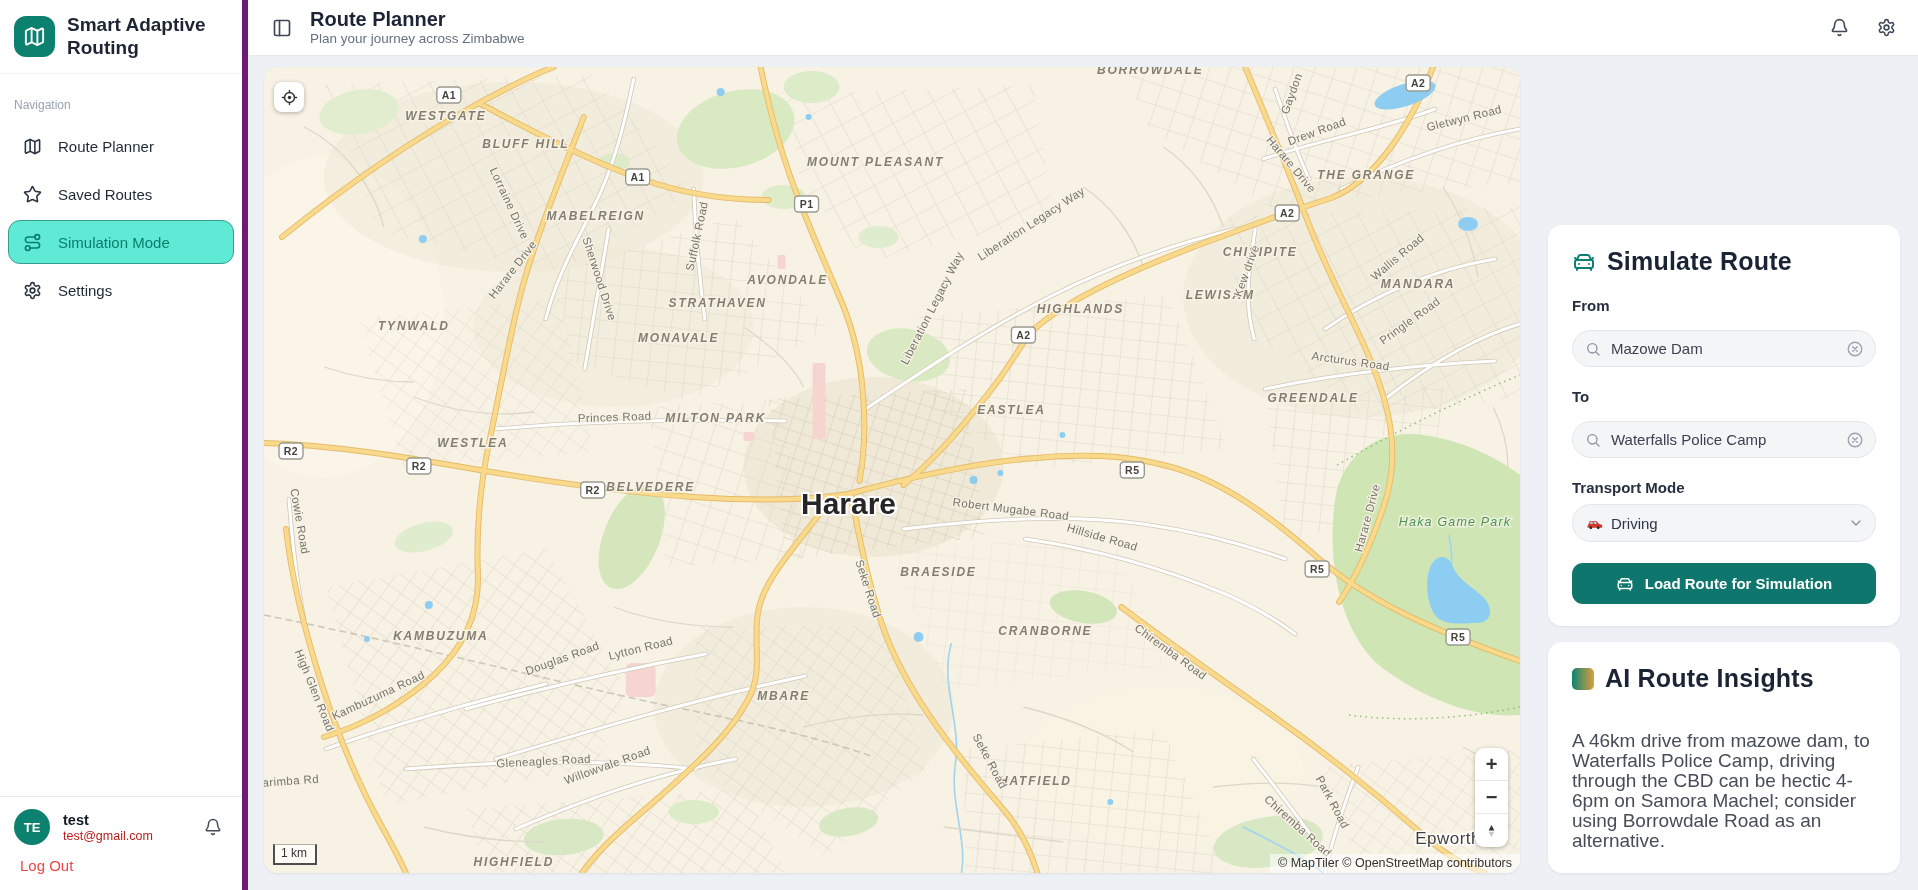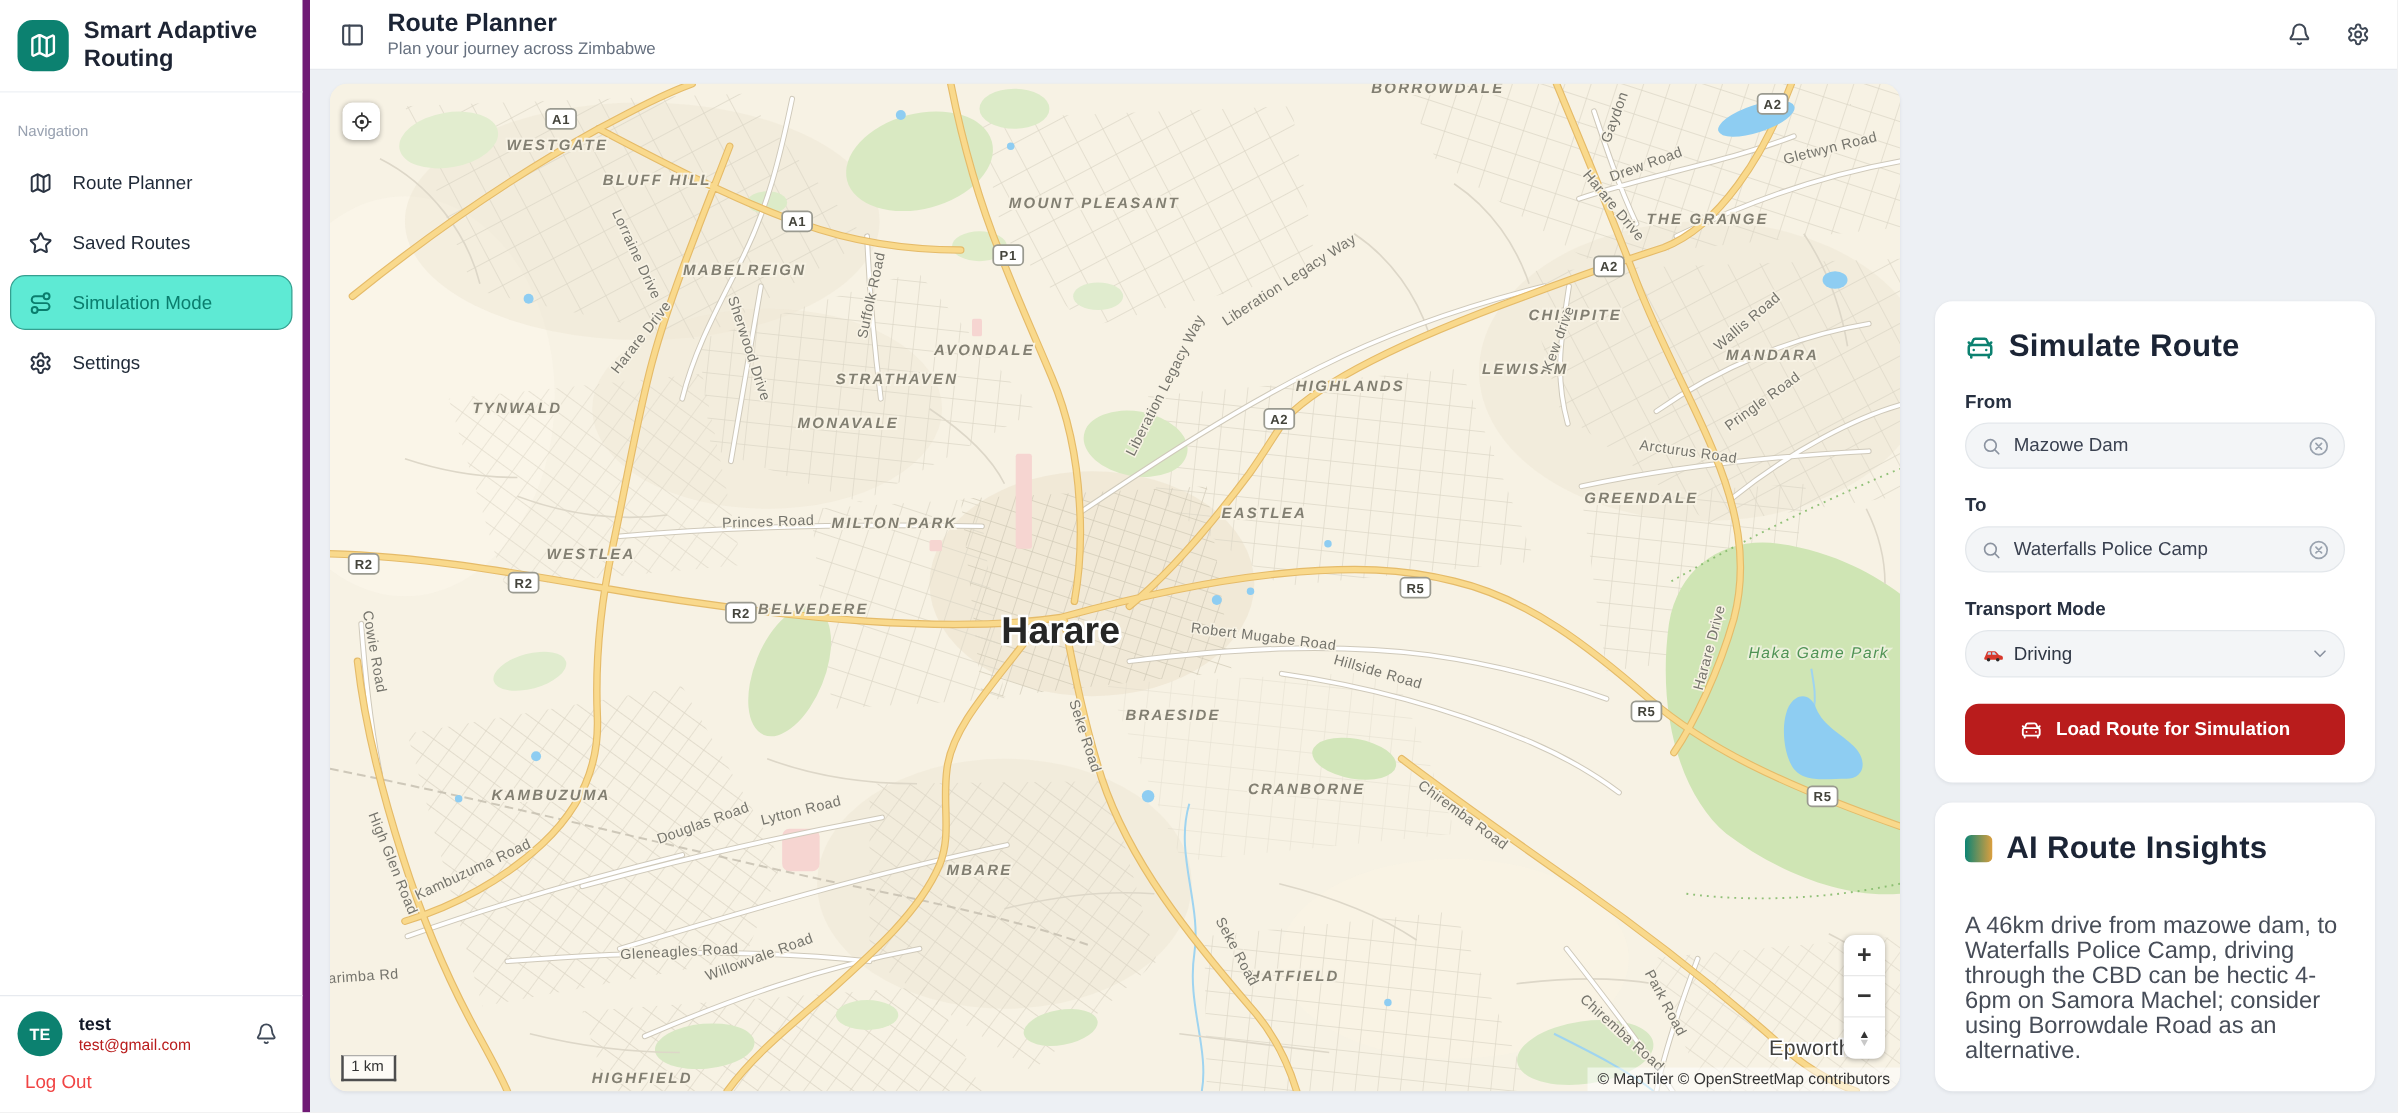--- a/index.html
+++ b/index.html
@@ -55,27 +55,27 @@
   .zoomctl .zbtn:last-child{border-bottom:none;}
   .scalebar{position:absolute;left:9px;bottom:8px;height:21px;line-height:17px;padding:0 8px 0 6px;background:rgba(255,255,255,.68);border:2px solid #4e4e4e;border-top-width:1px;border-top-color:rgba(80,80,80,.45);font-size:12px;color:#333;}
   .attrib{position:absolute;right:0;bottom:0;background:rgba(255,255,255,.55);font-size:12.5px;color:#333;padding:2px 8px 3px 8px;}
 
   
   .right-col{width:352px;flex-shrink:0;display:flex;flex-direction:column;gap:16px;padding-top:5px;justify-content:flex-end;}
   .card{background:#fff;border-radius:14px;box-shadow:0 1px 3px rgba(20,30,40,.07);padding:22px 24px;}
   .card-head{display:flex;align-items:center;gap:11px;}
   .card-title{font-size:25px;font-weight:bold;color:#1b2435;letter-spacing:.2px;}
   .field-label{font-size:15px;font-weight:bold;color:#273040;margin:21px 0 8px 0;}
-  .pill-input{position:relative;display:flex;align-items:center;height:37px;background:#f3f5f7;border:1px solid #e3e7eb;border-radius:18.5px;padding:0 38px 0 36px;}
+  .pill-input{position:relative;display:flex;align-items:center;height:37px;background:#f3f5f7;border:1px solid #e3e7eb;border-radius:18.5px;padding:0 38px 0 36px;margin-top:16px;}
   .pill-input input{border:none;outline:none;background:transparent;font-size:15px;color:#3a4150;width:100%;font-family:"Liberation Sans",sans-serif;}
   .pill-ic-left{position:absolute;left:12px;display:flex;color:#8b93a0;}
   .pill-ic-right{position:absolute;right:11px;display:flex;color:#9aa3af;cursor:pointer;}
   .select-pill{position:relative;display:flex;align-items:center;gap:8px;height:38px;background:#f3f5f7;border:1px solid #e3e7eb;border-radius:18.5px;padding:0 38px 0 13px;cursor:pointer;}
   .select-pill .sel-txt{font-size:15px;color:#2f3745;}
-  .sim-btn{margin-top:21px;width:100%;height:41px;background:#b91c1c;border:none;border-radius:11px;color:#fff;font-size:15px;font-weight:bold;font-family:"Liberation Sans",sans-serif;display:flex;align-items:center;justify-content:center;gap:11px;cursor:pointer;}
+  .sim-btn{margin-top:21px;width:100%;height:41px;background:#0f766e;border:none;border-radius:11px;color:#fff;font-size:15px;font-weight:bold;font-family:"Liberation Sans",sans-serif;display:flex;align-items:center;justify-content:center;gap:11px;cursor:pointer;}
   .insight-body{margin-top:38px;font-size:19px;line-height:20px;color:#474d58;}
 </style>
 </head>
 <body>
 
 <div class="app">
 
   <aside class="sidebar">
     <div class="logo-row">
       <div class="logo-badge">

